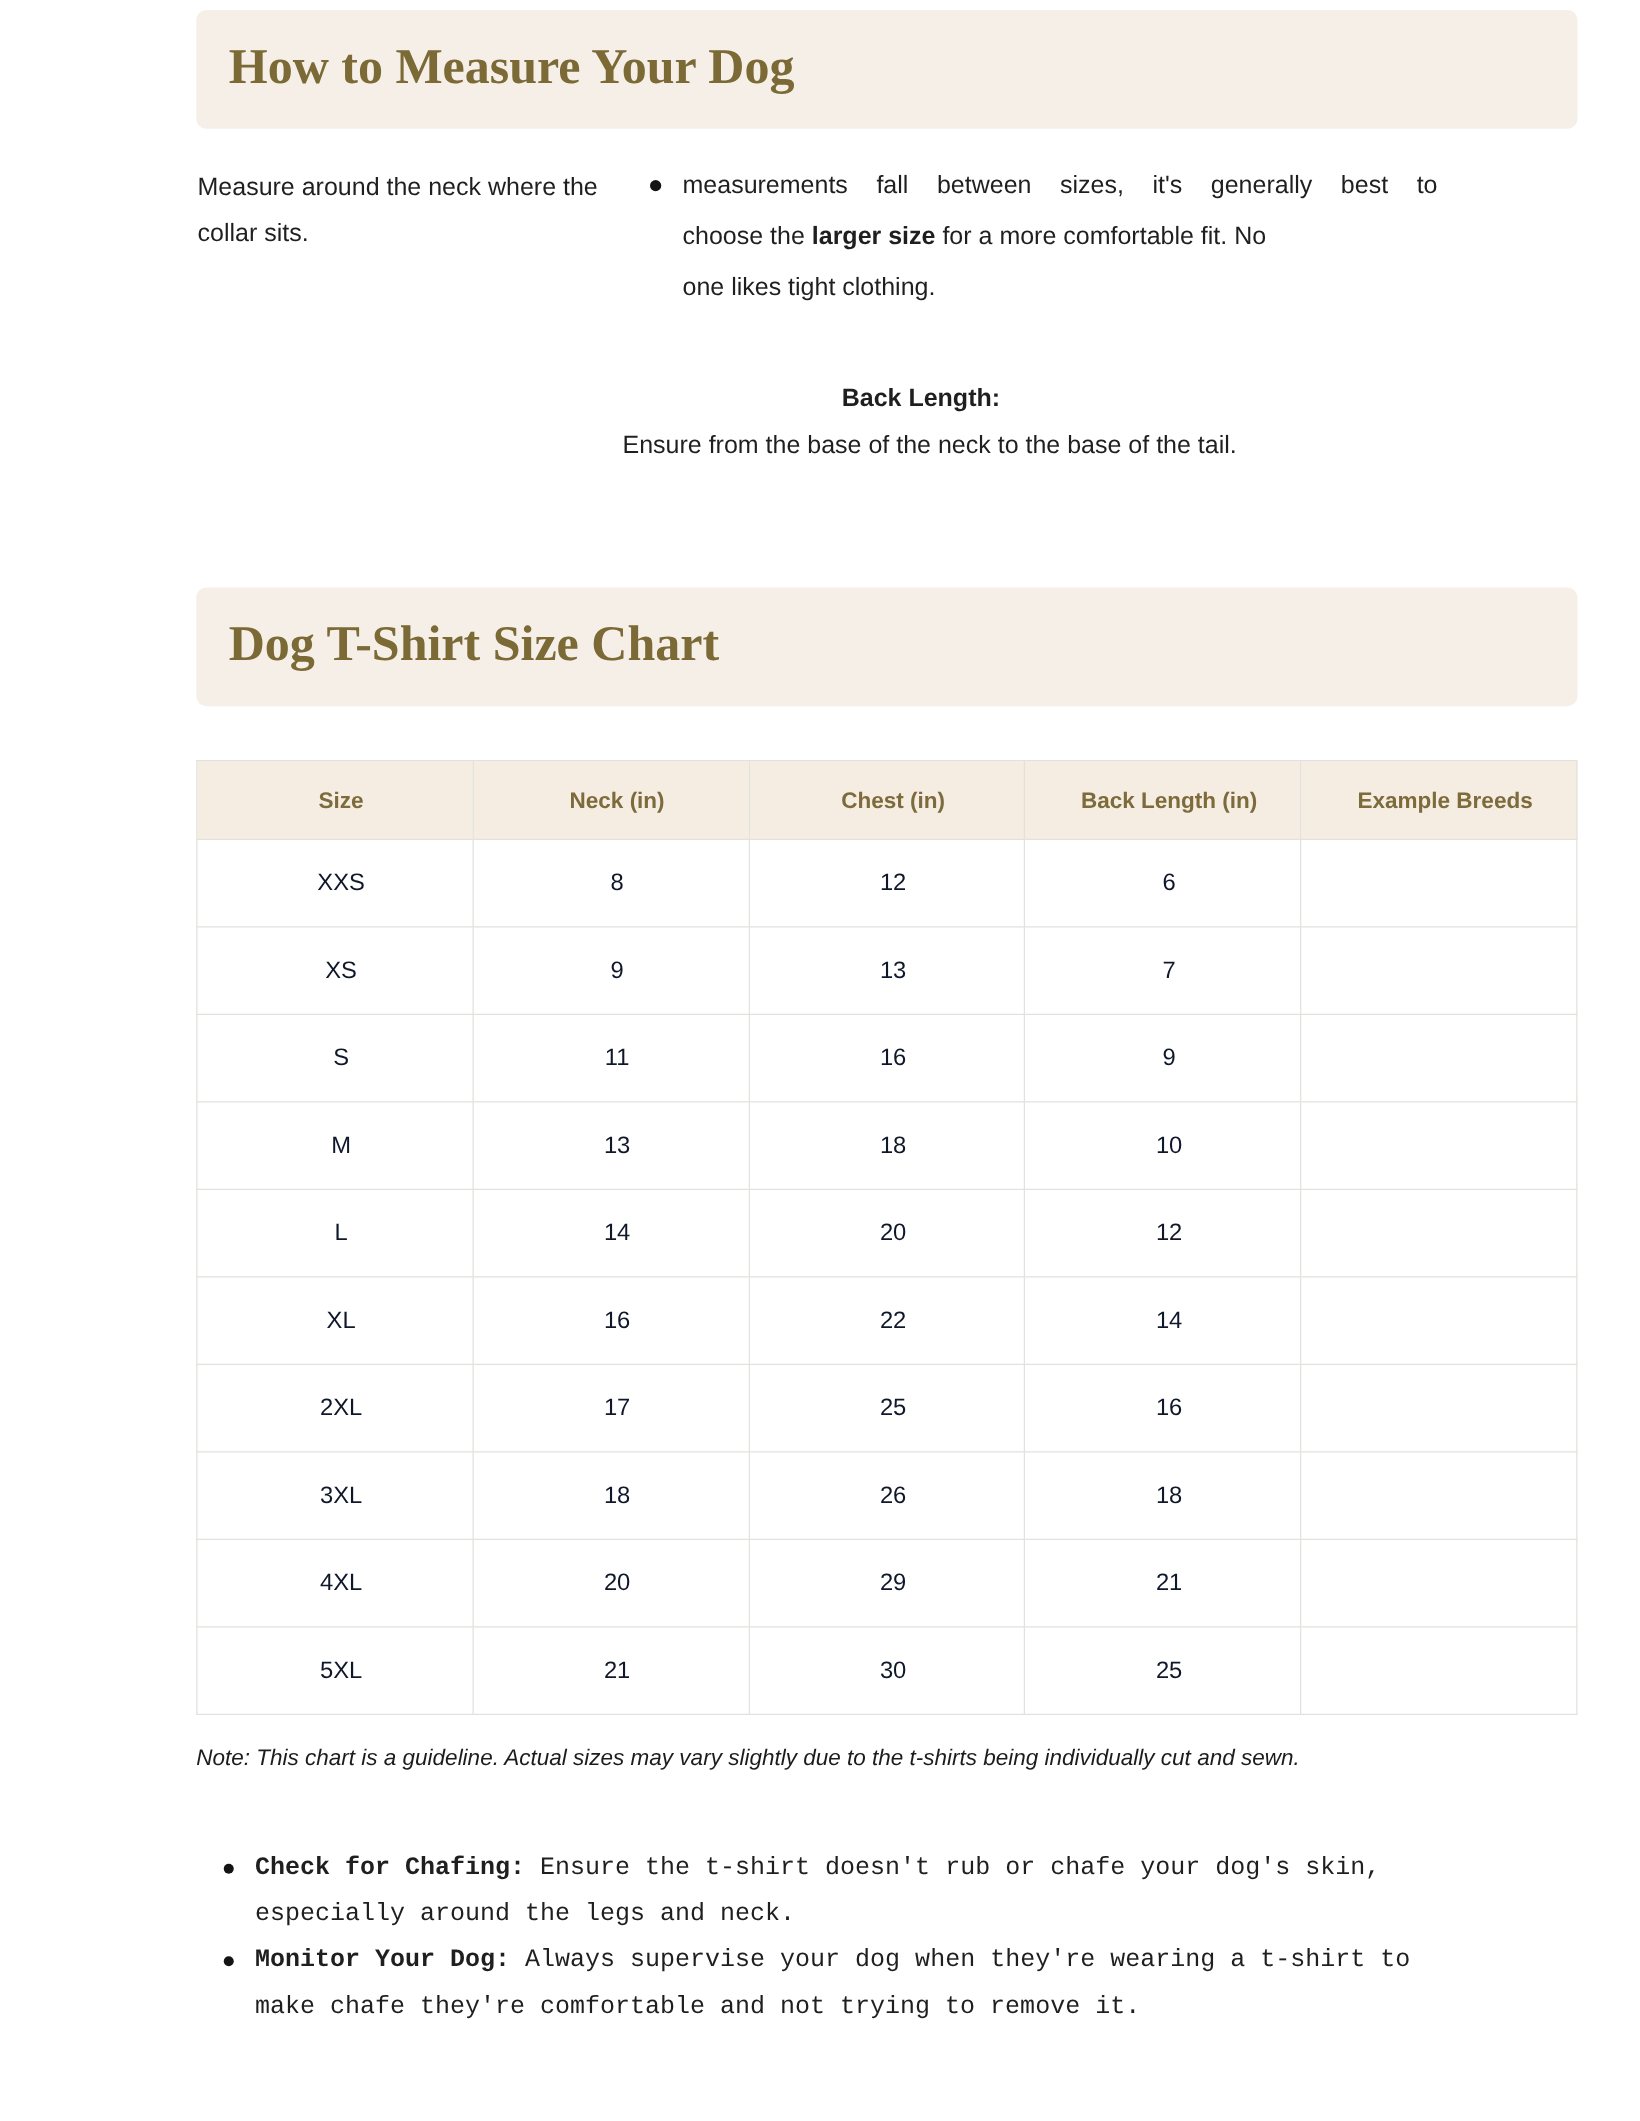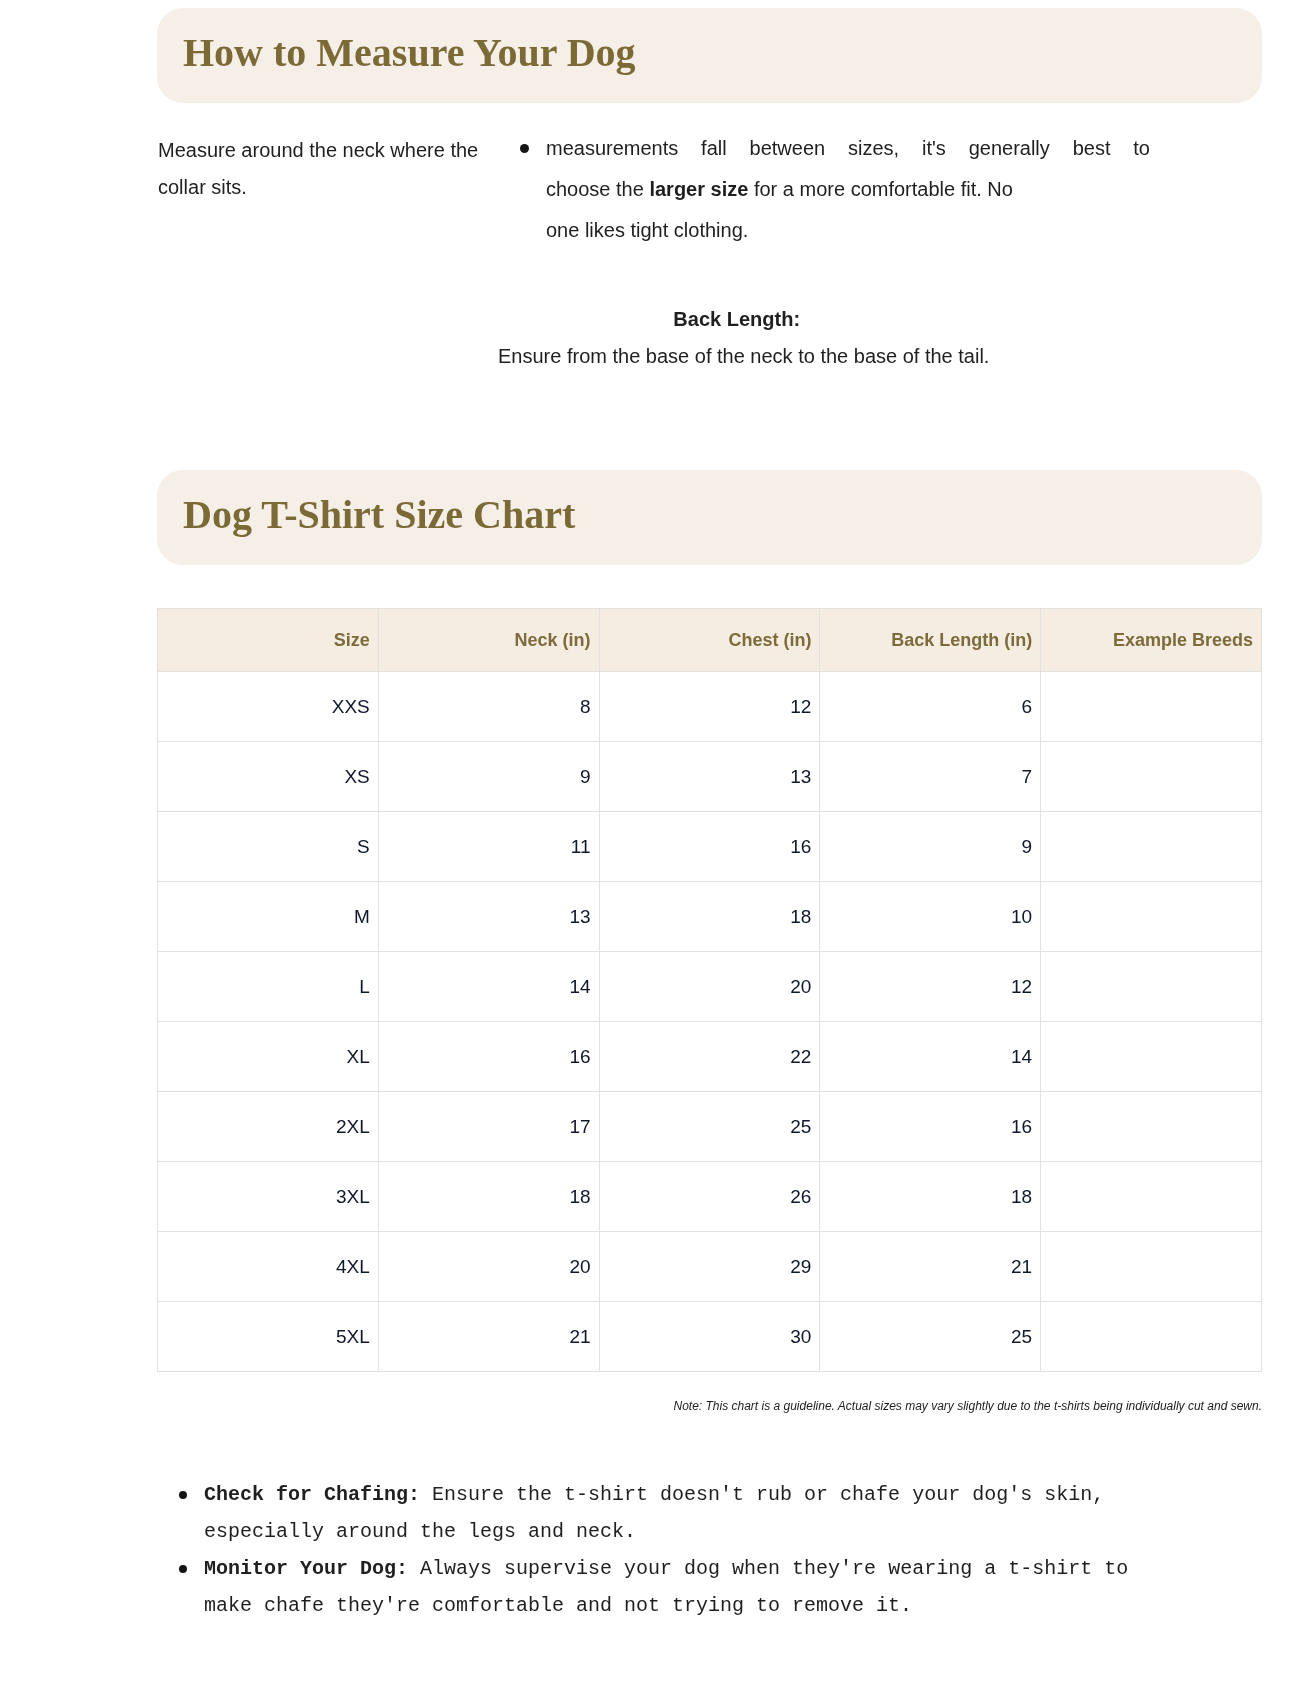--- a/index.html
+++ b/index.html
@@ -1,20 +1,20 @@
 <!DOCTYPE html>
 <html><head>
 <meta charset="utf-8">
 <style>
   html,body{margin:0;padding:0;background:#ffffff;}
   .page{position:relative;width:1312px;height:1697px;background:#ffffff;overflow:hidden;
         font-family:"Liberation Sans",sans-serif;color:#1f1f1f;}
 
   
-  .banner{position:absolute;left:157px;width:1105px;height:95px;background:#f5efe7;border-radius:26px;}
+  .banner{position:absolute;left:157px;width:1105px;height:95px;background:#f5efe7;border-radius:8px;}
   .banner .banner-title{margin:0;padding:21px 0 0 26px;
         font-family:"Liberation Serif",serif;font-weight:700;font-size:40px;line-height:48px;color:#7b6a35;}
   #banner-measure{top:8px;}
   #banner-chart{top:470px;}
 
   
   .measure-body{position:absolute;left:157px;top:128px;width:1105px;height:335px;font-size:20px;}
   .col-left{position:absolute;left:1px;top:4px;width:328px;line-height:37px;}
   .col-left .para{margin:0 0 21px 0;}
   .lead{font-weight:700;}
@@ -22,27 +22,27 @@
   .tip-row{display:flex;}
   .dot{flex:0 0 auto;width:9px;height:9px;border-radius:50%;background:#141414;margin:16px 17px 0 0;}
   .tip-row .txt{flex:1;}
   .justify .txt{text-align:justify;text-align-last:justify;}
   .cont{padding-left:26px;}
   .back-length{position:absolute;left:327px;top:173px;line-height:37px;white-space:nowrap;text-align:center;}
   .back-length .bl-body{margin-left:14px;}
 
   
   .size-table{position:absolute;left:157px;top:608px;width:1105px;border-collapse:collapse;table-layout:fixed;}
-  .size-table th,.size-table td{border:1px solid #e3e1dd;text-align:right;padding:0 8px 0 18px;vertical-align:middle;}
+  .size-table th,.size-table td{border:1px solid #e3e1dd;text-align:center;padding:0 8px 0 18px;vertical-align:middle;}
   .size-table th{height:62px;background:#f5ede2;color:#7d6b3b;font-size:18px;font-weight:700;}
   .size-table td{height:69px;font-size:19px;color:#0f172a;}
 
   
   .note{position:absolute;left:157px;top:1388px;width:1105px;margin:0;
-        font-style:italic;font-size:12px;line-height:37px;color:#1c1c1c;text-align:right;}
+        font-style:italic;font-size:18px;line-height:37px;color:#1c1c1c;}
   .care-tips{position:absolute;left:179px;top:1476px;width:968px;font-size:20px;line-height:37px;font-family:Liberation Mono, monospace;}
   .care-tips .dot{width:8px;height:8px;margin:15px 17px 0 0;}
   .care-tips .txt{flex:1;}
 </style>
 </head>
 <body>
 
 <div class="page">
 
   <section class="banner" id="banner-measure">

